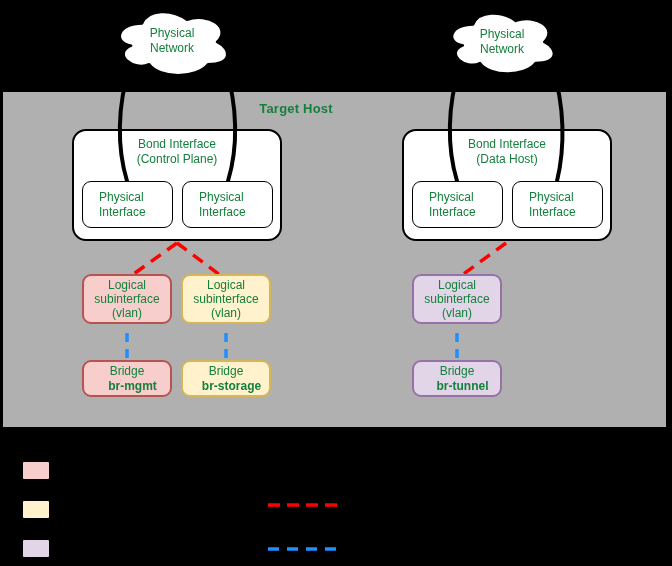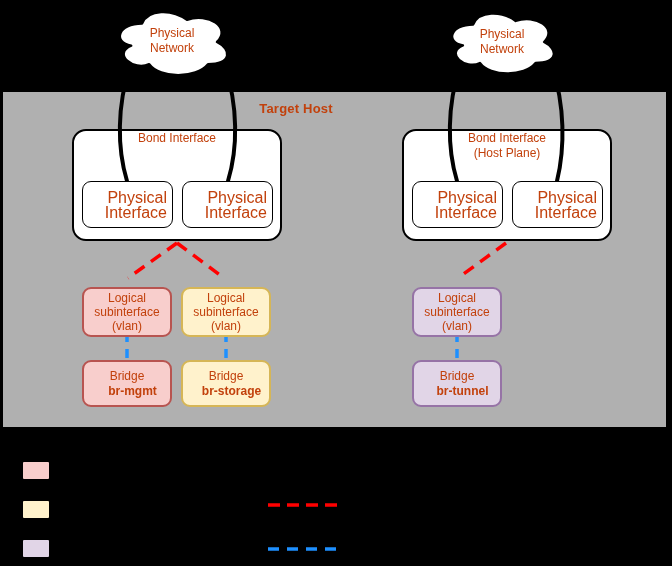--- a/index.html
+++ b/index.html
@@ -1,51 +1,51 @@
 <!DOCTYPE html>
 <html><head>
 <meta charset="utf-8">
 <style>
   html,body{margin:0;padding:0;background:#000;}
   .stage{
     position:relative;width:672px;height:566px;background:#000;
-    font-family:"Liberation Sans",sans-serif;color:#c2410c;overflow:hidden;
+    font-family:"Liberation Sans",sans-serif;color:#15803d;overflow:hidden;
   }
   .abs{position:absolute;box-sizing:border-box;}
   .host-box{
     left:1px;top:90px;width:667px;height:339px;
     background:#b0b0b0;border:2px solid #000;
   }
   .host-title{
     left:0;top:101px;width:592px;text-align:center;
     font-weight:bold;font-size:13px;letter-spacing:.2px;
   }
   .cloud-label{
     text-align:center;font-size:12px;line-height:15px;
   }
   .bond-box{
     top:129px;width:210px;height:112px;background:#fff;
     border:2.5px solid #000;border-radius:14px;
-    text-align:center;font-size:12px;line-height:15px;
+    text-align:center;font-size:12px;line-height:15px;padding-top:6px;
   }
   .bond-name{font-weight:bold;}
   .phys-box{
     top:181px;width:91px;height:47px;background:#fff;
     border:1.8px solid #000;border-radius:9px;
-    display:flex;align-items:center;justify-content:center;text-align:right;
-    font-size:16px;line-height:15px;padding:0 5px;
+    display:flex;align-items:center;justify-content:center;text-align:left;
+    font-size:12px;line-height:15px;padding:0 16px;
   }
   .sub-box{
-    top:287px;width:90px;height:50px;
+    top:274px;width:90px;height:50px;
     border:2px solid #000;border-radius:9px;
     display:flex;align-items:center;justify-content:flex-start;text-align:center;
     font-size:12px;line-height:14px;padding:0 2px;
   }
   .bridge-box{
-    top:360px;width:90px;height:47px;
+    top:360px;width:90px;height:37px;
     border:2px solid #000;border-radius:9px;
     display:flex;flex-direction:column;align-items:center;justify-content:center;
     text-align:center;font-size:12px;line-height:15px;
   }
   .bridge-name{font-weight:bold;margin-left:11px;}
   .mgmt{background:#f8cecc;border-color:#b85450;}
   .storage{background:#fff2cc;border-color:#d6b656;}
   .tunnel{background:#e1d5e7;border-color:#9673a6;}
   .swatch{
     left:21px;width:30px;height:21px;border-radius:3px;border:2px solid #000;
@@ -64,24 +64,25 @@
   </svg>
   <div class="abs cloud-label" style="left:132px;top:26px;width:80px;">Physical Network</div>
 
   <svg class="abs" style="left:444px;top:7px;" width="115" height="70" viewBox="0 0 120 74">
     <path d="M30,18.5 C6,18.5 0,37 19.2,40.7 C0,48.8 21.6,66.6 37.2,59.2 C48,74 84,74 96,59.2 C120,59.2 120,44.4 105,37 C120,22.2 96,7.4 75,14.8 C60,3.7 36,3.7 30,18.5 Z" fill="#ffffff" stroke="#000000" stroke-width="2.5" stroke-linejoin="round"></path>
   </svg>
   <div class="abs cloud-label" style="left:462px;top:27px;width:80px;">Physical Network</div>
 
   <div class="abs bond-box" style="left:72px;">
     <div>Bond Interface</div>
+    <div>(Control Plane)</div>
   </div>
   <div class="abs bond-box" style="left:402px;">
     <div>Bond Interface</div>
-    <div>(Host Plane)</div>
+    <div>(Data Host)</div>
   </div>
 
   <svg class="abs overlay" viewBox="0 0 672 566">
 
     <path d="M130,66 C117,106 117,148 127,181" fill="none" stroke="#000" stroke-width="4" stroke-linecap="round"></path>
     <path d="M225,66 C238,106 238,148 228,181" fill="none" stroke="#000" stroke-width="4" stroke-linecap="round"></path>
     <path d="M460,66 C447,106 447,148 457,181" fill="none" stroke="#000" stroke-width="4" stroke-linecap="round"></path>
     <path d="M552,66 C565,106 565,148 557,181" fill="none" stroke="#000" stroke-width="4" stroke-linecap="round"></path>
 
     <path d="M177,243 L128,278" fill="none" stroke-width="3.5" stroke-dasharray="12 8" stroke="#ff0000"></path>

